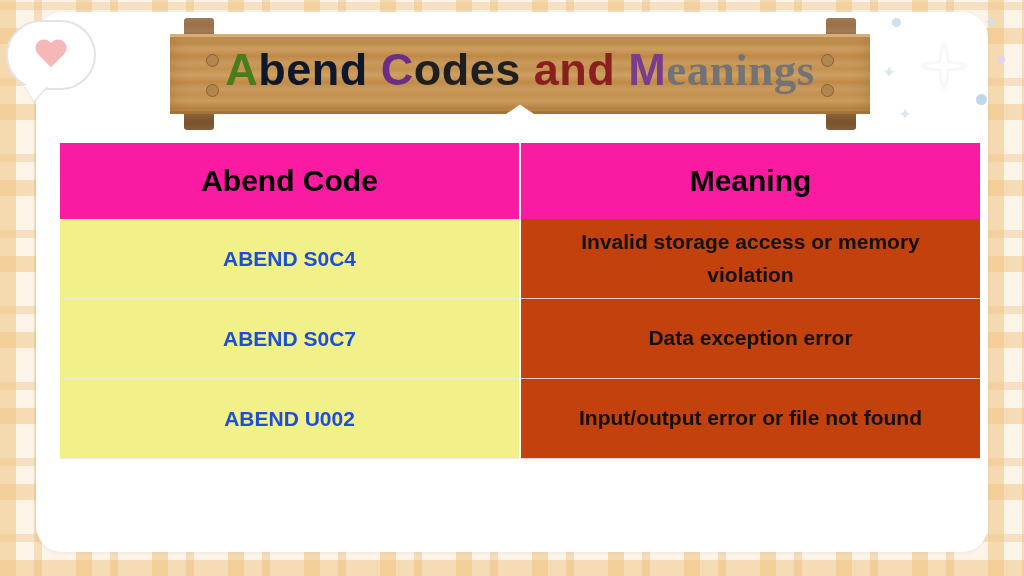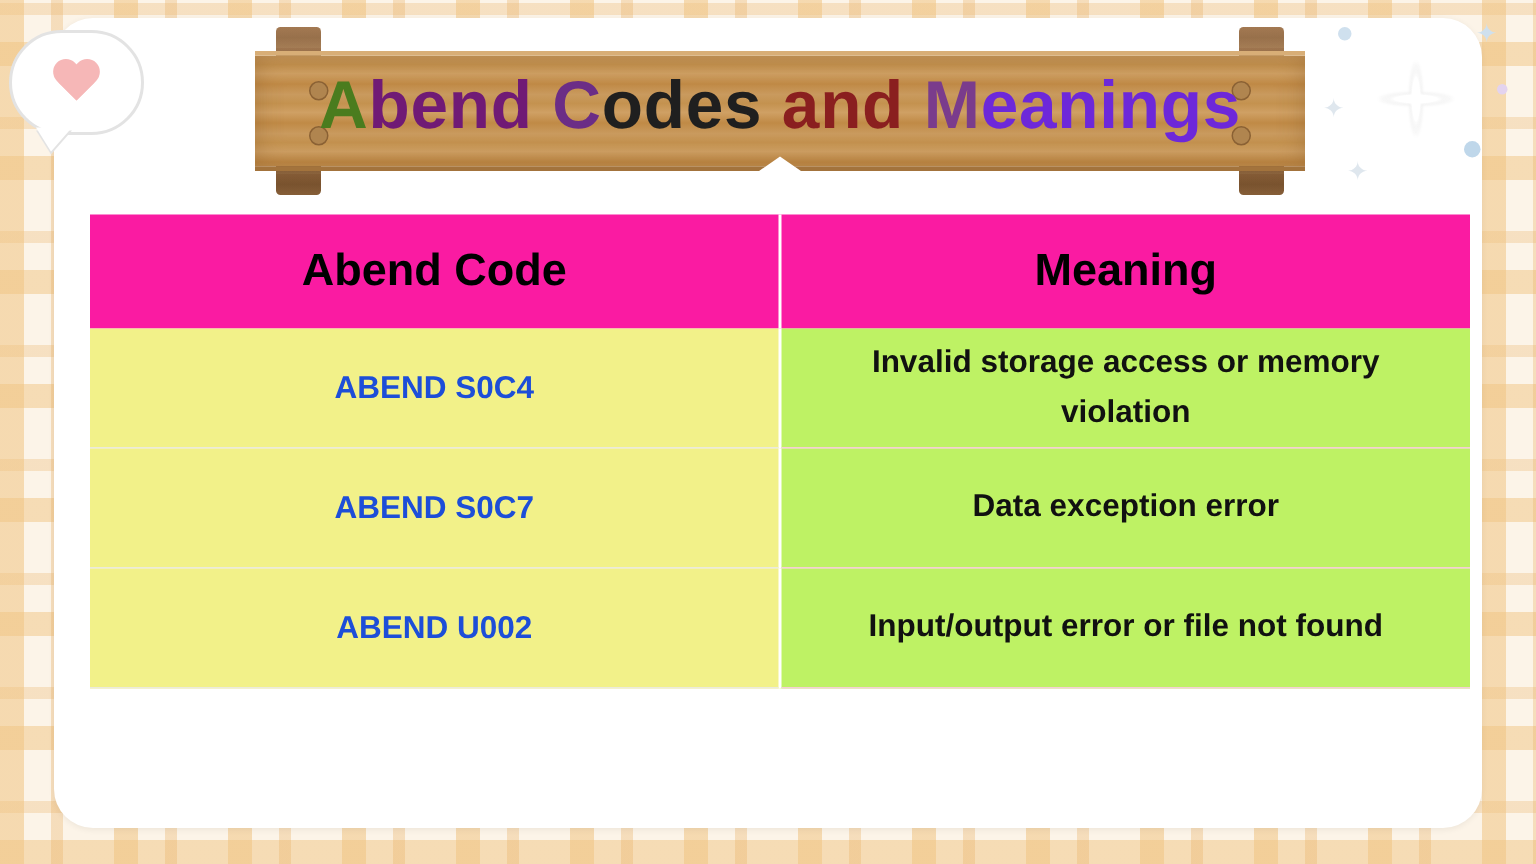--- a/index.html
+++ b/index.html
@@ -182,21 +182,21 @@
   .col-mean { width: 460px; }
   td.code {
     background: #f2f189;
     color: #1d4ed8;
     font-size: 21px;
     height: 79px;
     border-right: 2px solid #ffffff;
     border-bottom: 1px solid #eceada;
   }
   td.mean {
-    background: #bef264;
+    background: #c2410c;
     color: #111111;
     font-size: 21px;
     height: 79px;
     line-height: 1.55;
     border-bottom: 1px solid #f6cfd3;
   }
 </style>
 </head>
 <body>
 
@@ -220,21 +220,21 @@
   </div>
 
   <div class="sign-wrap">
     <div class="post post-left"></div>
     <div class="post post-right"></div>
     <div class="plank"></div>
     <div class="screw" style="left:36px; top:36px;"></div>
     <div class="screw" style="left:36px; top:66px;"></div>
     <div class="screw" style="right:36px; top:36px;"></div>
     <div class="screw" style="right:36px; top:66px;"></div>
-    <div class="title" id="slide-title"><span style="color: rgb(74, 124, 30);">A</span><span style="color: #701a75;">bend </span><span style="color: rgb(107, 45, 134);">C</span><span style="color: rgb(31, 31, 31);">odes </span><span style="color: rgb(138, 31, 31); text-align: right;">and </span><span style="color: rgb(122, 60, 140);">M</span><span style="color: #6d28d9;">eanings</span></div>
+    <div class="title" id="slide-title"><span style="color: rgb(74, 124, 30);">A</span><span style="color: #0f172a;">bend </span><span style="color: rgb(107, 45, 134);">C</span><span style="color: rgb(31, 31, 31);">odes </span><span style="color: rgb(138, 31, 31); text-align: right;">and </span><span style="color: rgb(122, 60, 140);">M</span><span style="color: #737373; font-family: Liberation Serif, serif;">eanings</span></div>
   </div>
 
   <table class="table">
     <colgroup>
       <col class="col-code">
       <col class="col-mean">
     </colgroup>
     <thead>
       <tr>
         <th>Abend Code</th>

